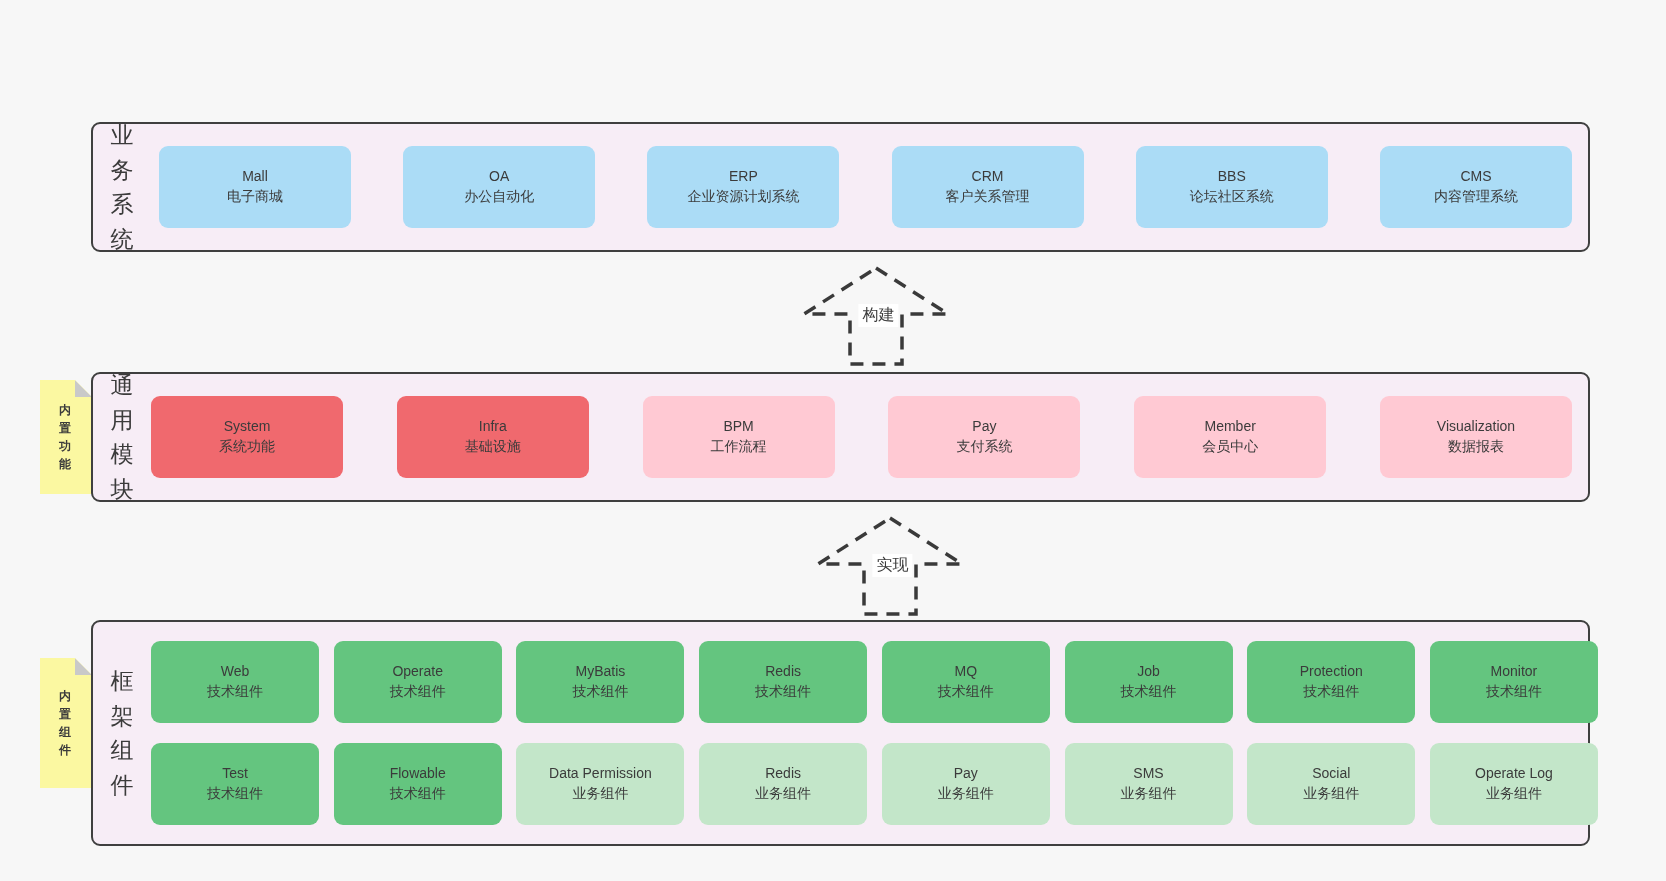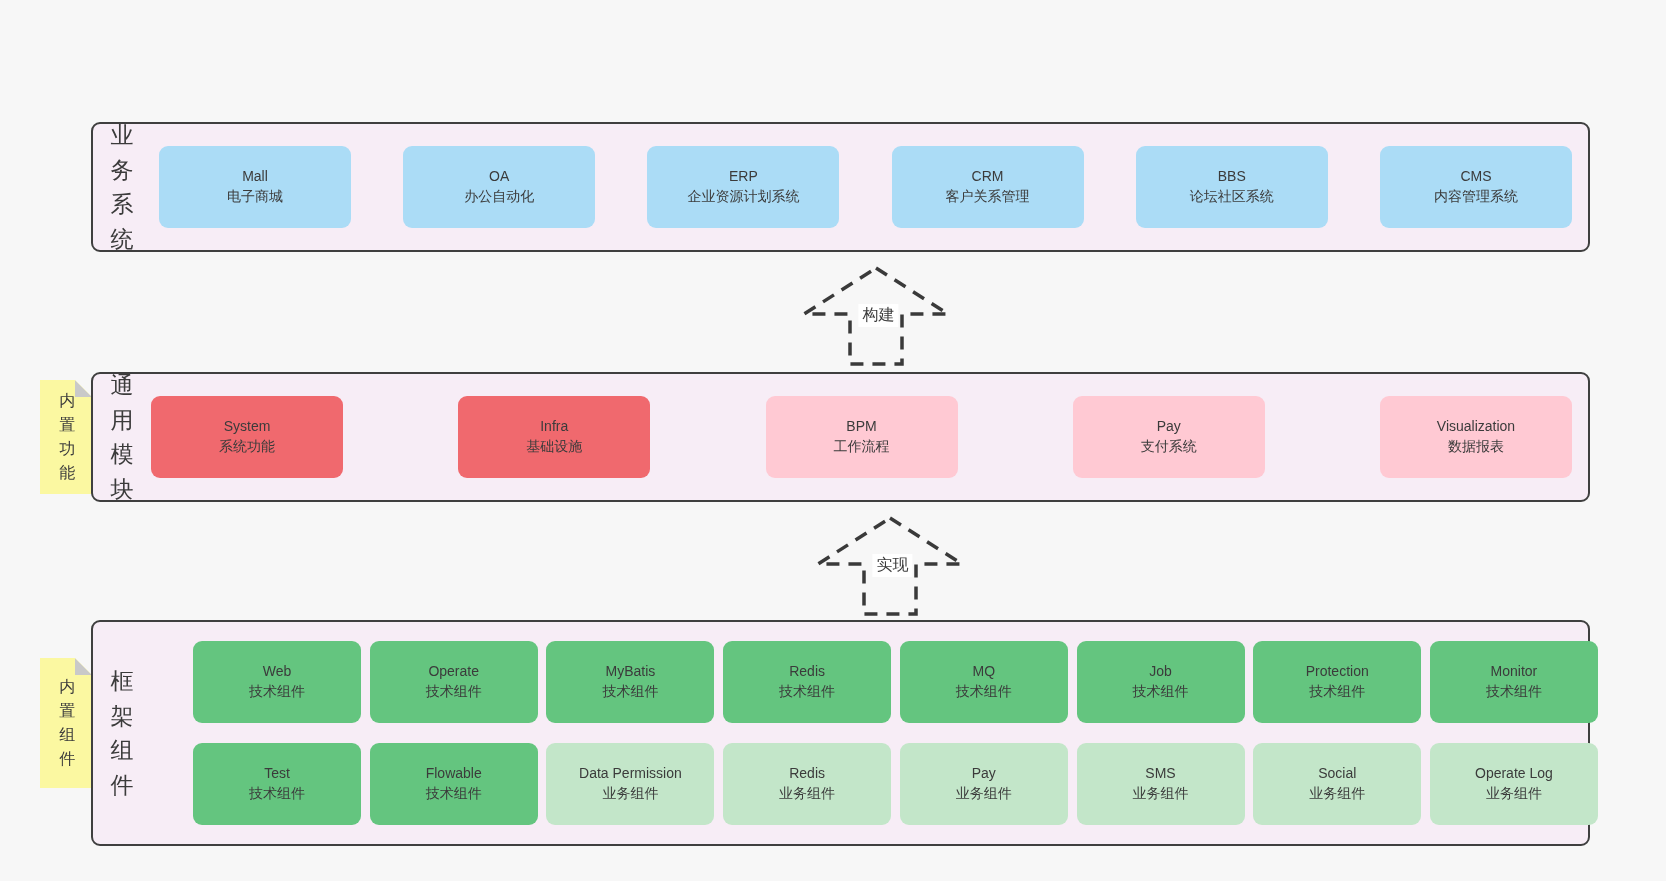--- a/index.html
+++ b/index.html
@@ -13,21 +13,21 @@
   
   .band{
     position:absolute;left:91px;width:1499px;
     background:#f7edf6;
     border:2px solid #3f3f3f;border-radius:9px;
     box-sizing:border-box;
     display:flex;align-items:stretch;
   }
   #band-business{top:122px;height:130px;gap:8px;}
   #band-modules{top:372px;height:130px;}
-  #band-components{top:620px;height:226px;gap:42px;}
+  #band-components{top:620px;height:226px;}
 
   .band-label{
     width:58px;flex:0 0 58px;
     display:flex;align-items:center;justify-content:center;
   }
   .band-label span{
     display:block;width:1.15em;
     font-size:23px;line-height:1.5;
     word-break:break-all;text-align:center;
   }
@@ -79,22 +79,22 @@
   }
   #sticky-modules{top:380px;height:114px;}
   #sticky-components{top:658px;height:130px;}
   .sticky-fold{
     position:absolute;top:0;right:0;width:17px;height:17px;
     background:#c9c9c9;
     clip-path:polygon(0 0,100% 100%,0 100%);
   }
   .sticky span.v{
     display:block;width:1.15em;
-    font-size:16px;line-height:1.5;
-    word-break:break-all;text-align:right;
+    font-size:12px;line-height:1.5;
+    word-break:break-all;text-align:left;font-weight:bold;
   }
 </style>
 </head>
 <body>
 
 <div class="band" id="band-business">
   <div class="band-label">
     <span>业务系统</span>
   </div>
   <div class="boxes-row">
@@ -152,20 +152,24 @@
     </div>
     <div class="box box-lg v-pink">
       <div>BPM</div>
       <div>工作流程</div>
     </div>
     <div class="box box-lg v-pink">
       <div>Pay</div>
       <div>支付系统</div>
     </div>
     <div class="box box-lg v-pink">
+      <div>Member</div>
+      <div>会员中心</div>
+    </div>
+    <div class="box box-lg v-pink">
       <div>Visualization</div>
       <div>数据报表</div>
     </div>
   </div>
 </div>
 
 <div class="arrow" id="arrow-implement">
   <svg width="150" height="104" viewBox="0 0 150 104">
     <path d="M75,4 L147,50 L101,50 L101,100 L49,100 L49,50 L3,50 Z" fill="none" stroke="#3a3a3a" stroke-width="3.5" stroke-dasharray="13 9"></path>
   </svg>

